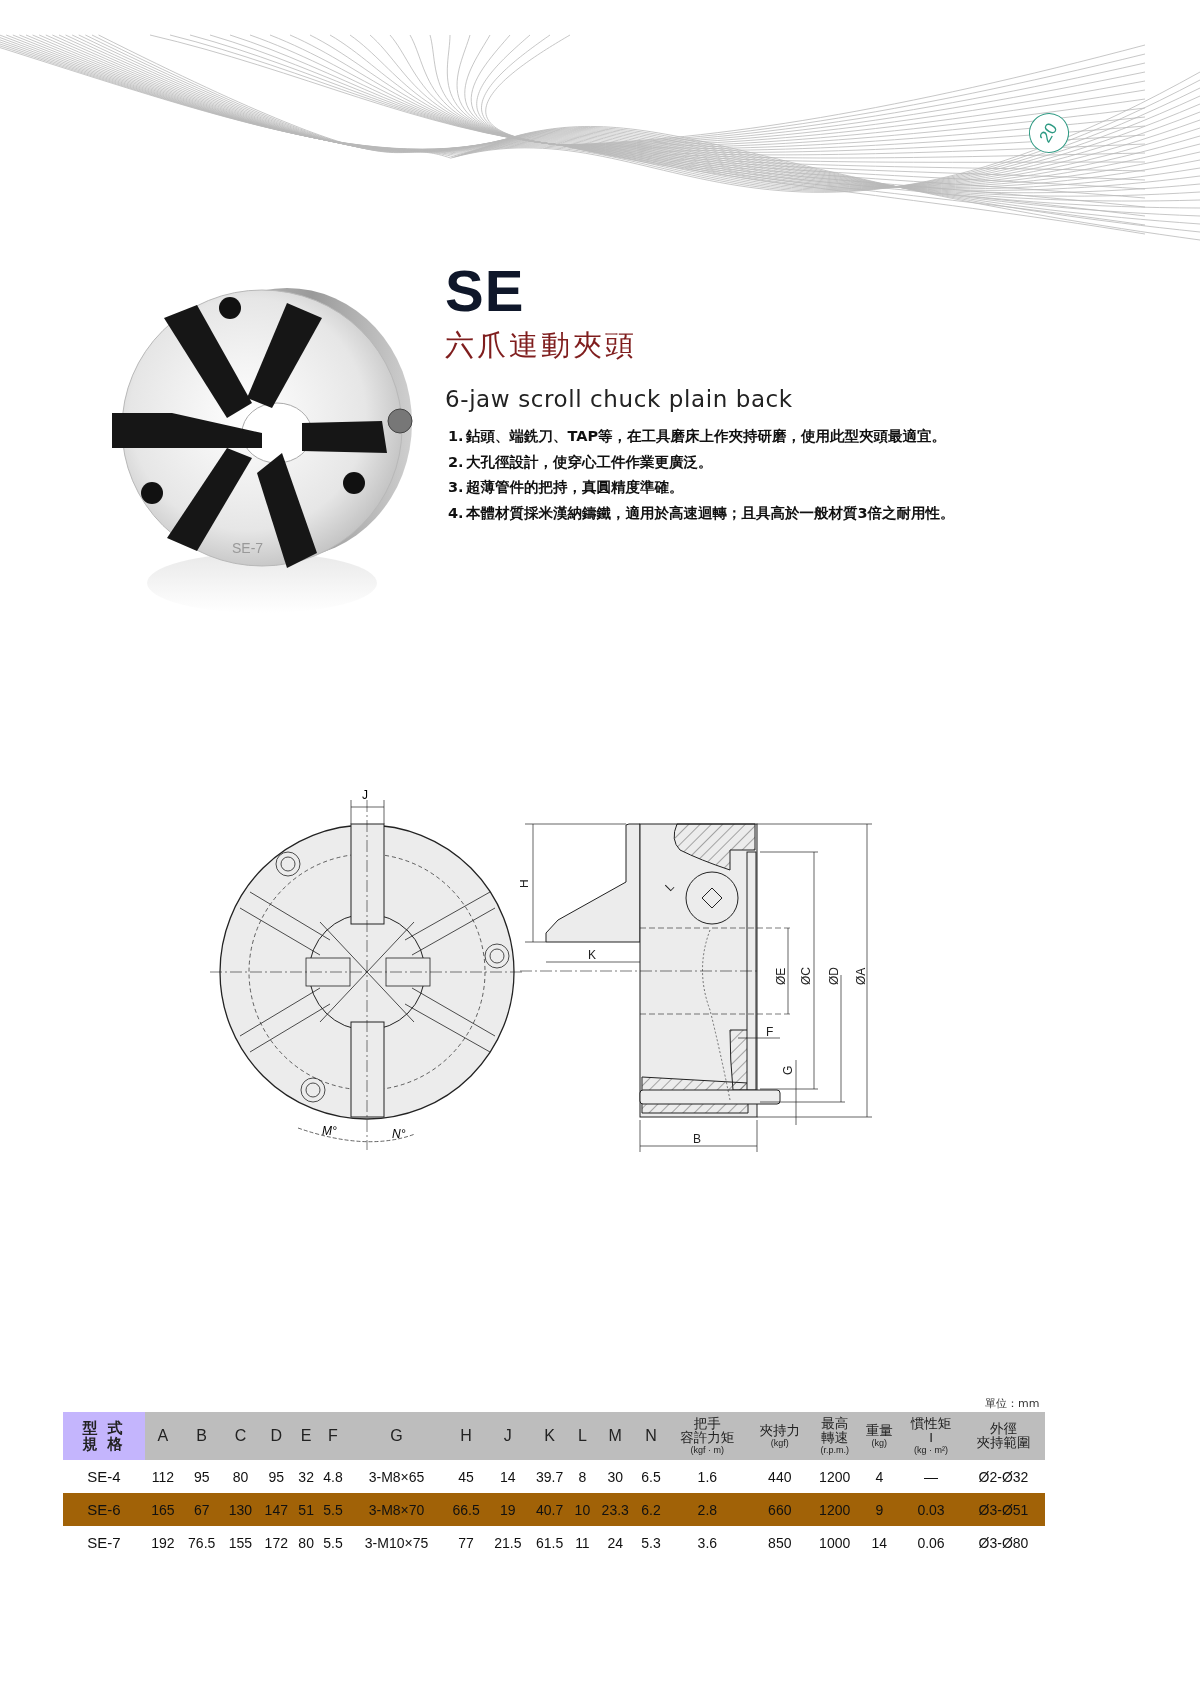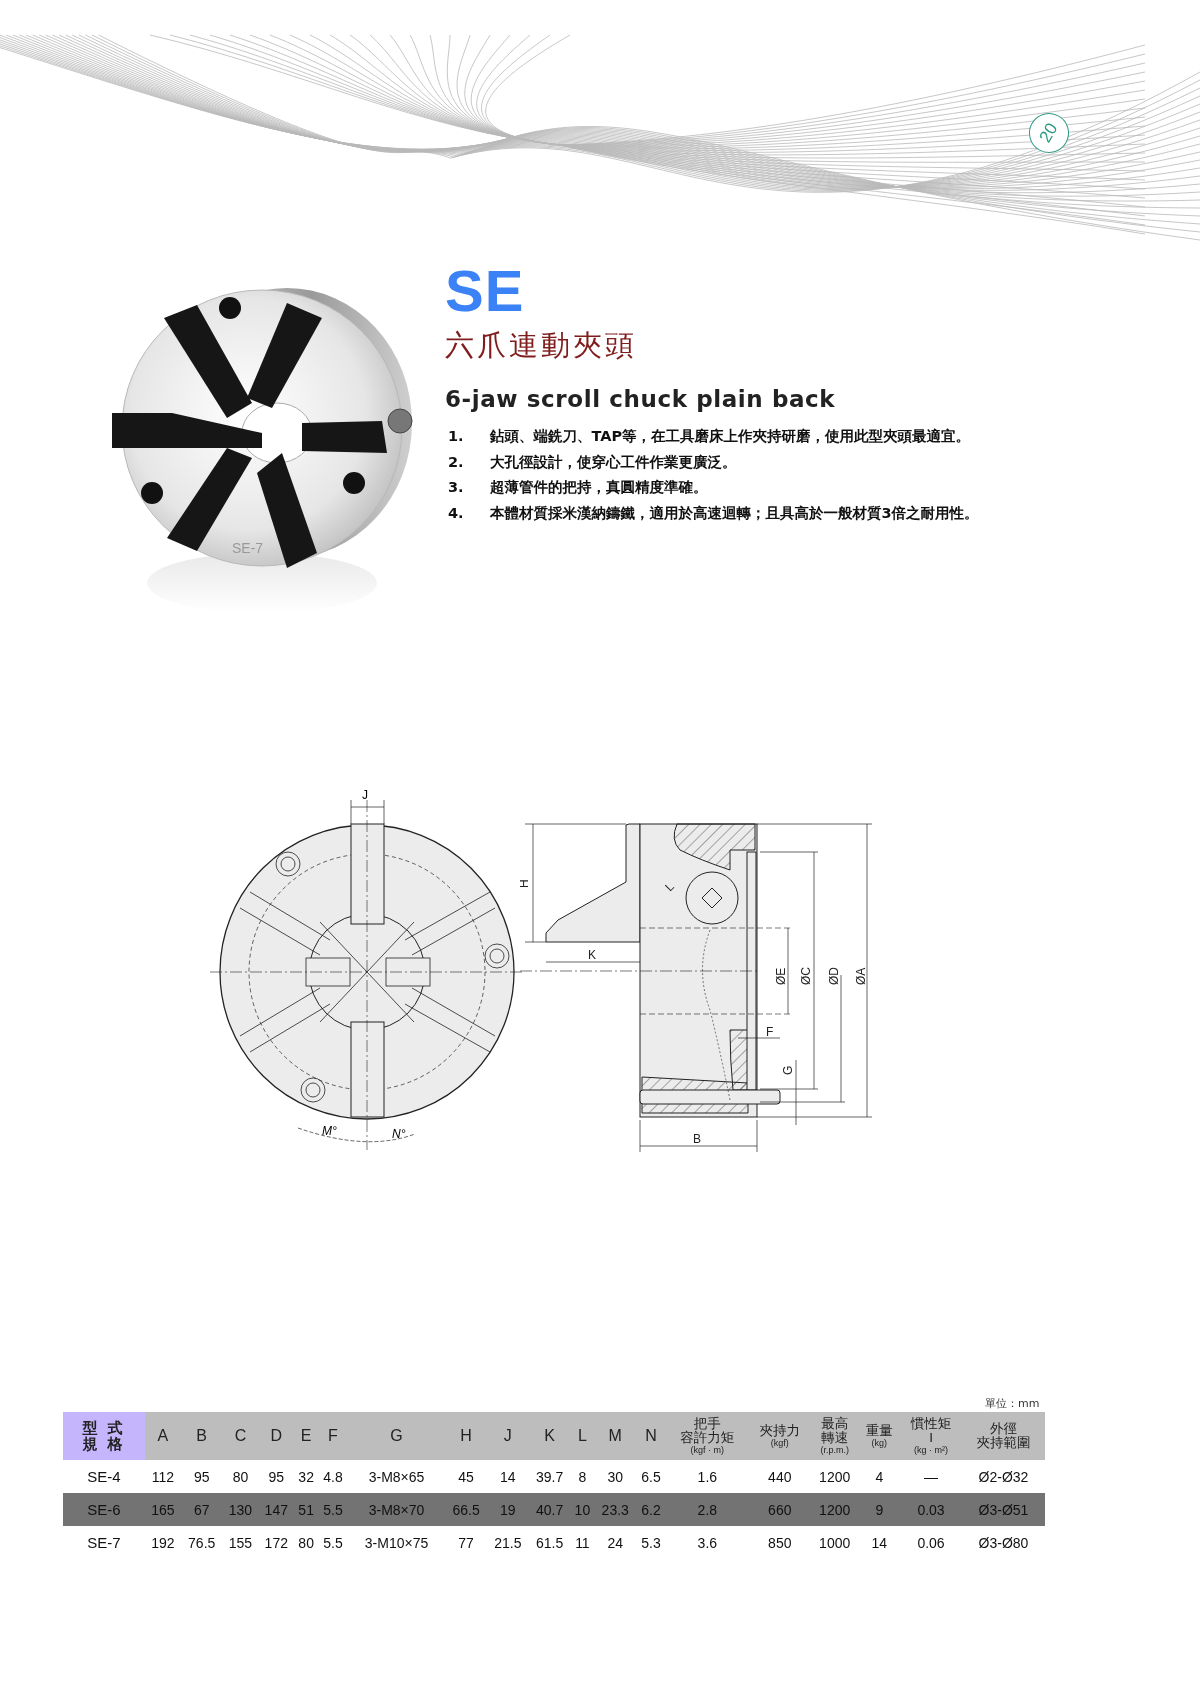--- a/index.html
+++ b/index.html
@@ -11,45 +11,45 @@
   #wave { left:0; top:30px; width:1200px; height:230px; }
   .page-badge { left:1029px; top:113px; width:40px; height:40px; border:1.5px solid #2e9a83;
                 border-radius:50%; box-sizing:border-box; color:#2e9a83; font-size:17px;
                 display:flex; align-items:center; justify-content:center; transform:rotate(-60deg);
                 font-family:"Liberation Sans", sans-serif; background:#fff; }
 
   
   #photo { left:112px; top:283px; width:320px; height:340px; }
 
   
-  .title-code { left:445px; top:262px; font-size:58px; font-weight:bold; color:#3b82f6;
+  .title-code { left:445px; top:262px; font-size:58px; font-weight:bold; color:#0f172a;
                 font-family:"Liberation Sans", sans-serif; letter-spacing:1px; line-height:1; }
   .title-zh { left:445px; top:330px; font-size:29px; color:#7f1d1d; letter-spacing:3px; line-height:1.1; }
   .subtitle-en { left:445px; top:386px; font-size:23px; color:#222; letter-spacing:0.6px;
-                 font-family:"DejaVu Sans", sans-serif; font-weight:700; }
+                 font-family:"DejaVu Sans", sans-serif; font-weight:400; }
   .features { left:448px; top:424px; width:600px; margin:0; padding:0; list-style:none; }
   .features li { font-size:14.5px; font-weight:bold; line-height:25.5px; display:flex; color:#111; }
   .features .num { width:18px; flex:none; }
-  .features .txt { flex:1;margin-left:24px; }
+  .features .txt { flex:1; }
 
   
   #front-view { left:200px; top:780px; width:360px; height:390px; }
   #side-view  { left:520px; top:800px; width:370px; height:380px; }
 
   
   .unit { left:985px; top:1396px; font-size:11px; color:#333; }
   table.spec { position:absolute; left:63px; top:1412px; width:982px; border-collapse:collapse;
                font-family:"Liberation Sans", sans-serif; }
   table.spec th { background:#bdbdbd; color:#222; font-weight:normal; font-size:16px;
                   height:48px; padding:0; text-align:center; vertical-align:middle; line-height:1.05; }
   table.spec th.model { background:#c4b5fd; width:82px; font-size:15px; font-weight:bold; letter-spacing:3px; }
   table.spec th small { display:block; font-size:9px; margin-top:1px; }
   table.spec th .zh { font-size:13.5px; display:block; }
   table.spec td { font-size:14px; text-align:center; height:33px; padding:0; color:#111; }
-  table.spec tr.alt td { background:#737373; }
+  table.spec tr.alt td { background:#a16207; }
   table.spec td.model { font-size:15px; }
 </style>
 </head>
 <body>
 
 <svg id="wave" class="abs" viewBox="0 0 1200 230">
   <g fill="none" stroke="#b9b9b9" stroke-width="0.8" id="wave-group">
       <path d="M-40,5 C200,80 380,150 520,105 C660,70 760,150 1200,210"></path>
       <path d="M150,5 C300,40 420,100 560,115 C720,110 900,80 1145,15"></path>
       <path d="M-33.4,5 C211,84.4 380,147.8 516.7,106.1 C660,70 760,156.6 1200,202"></path>

